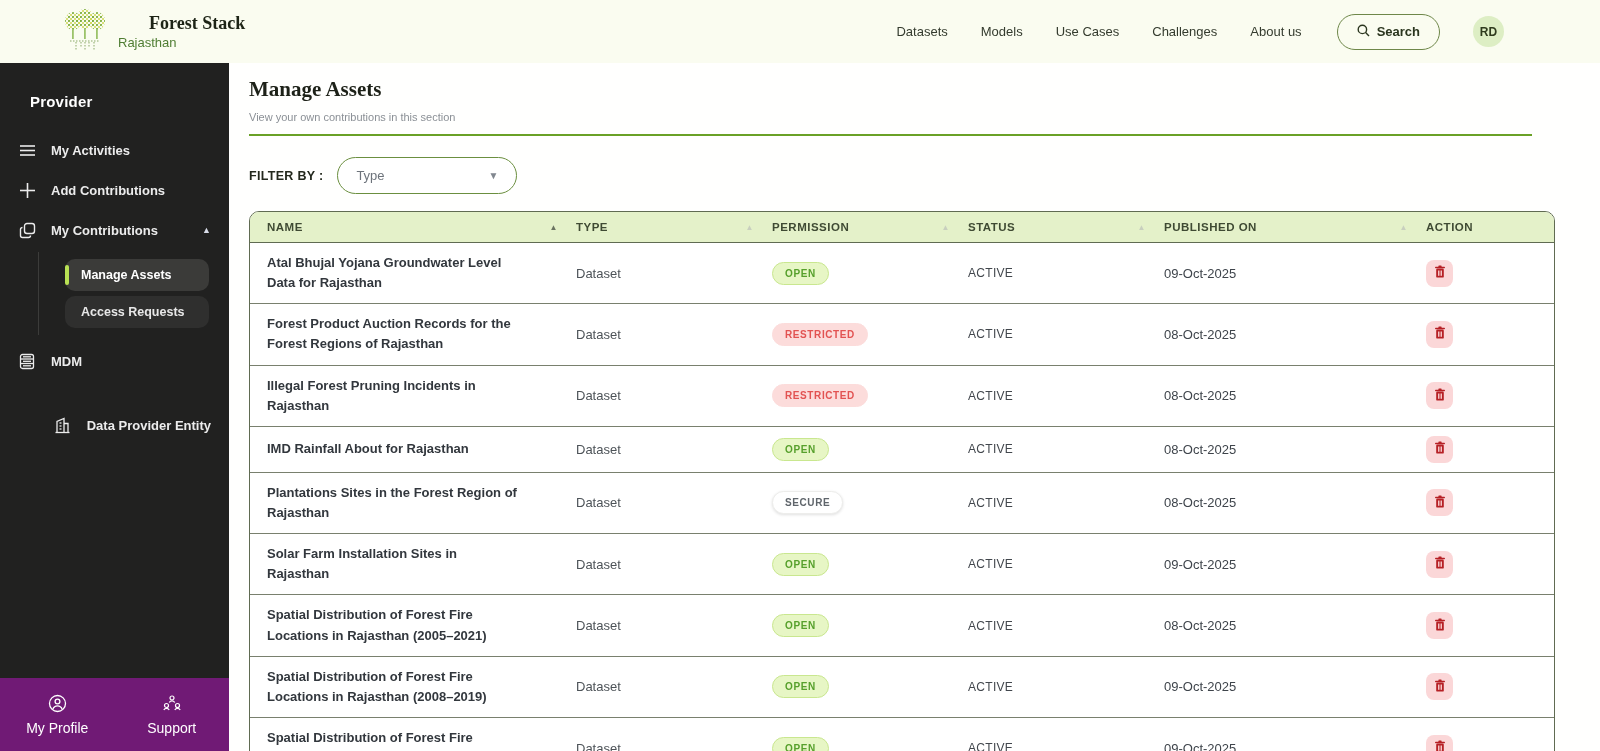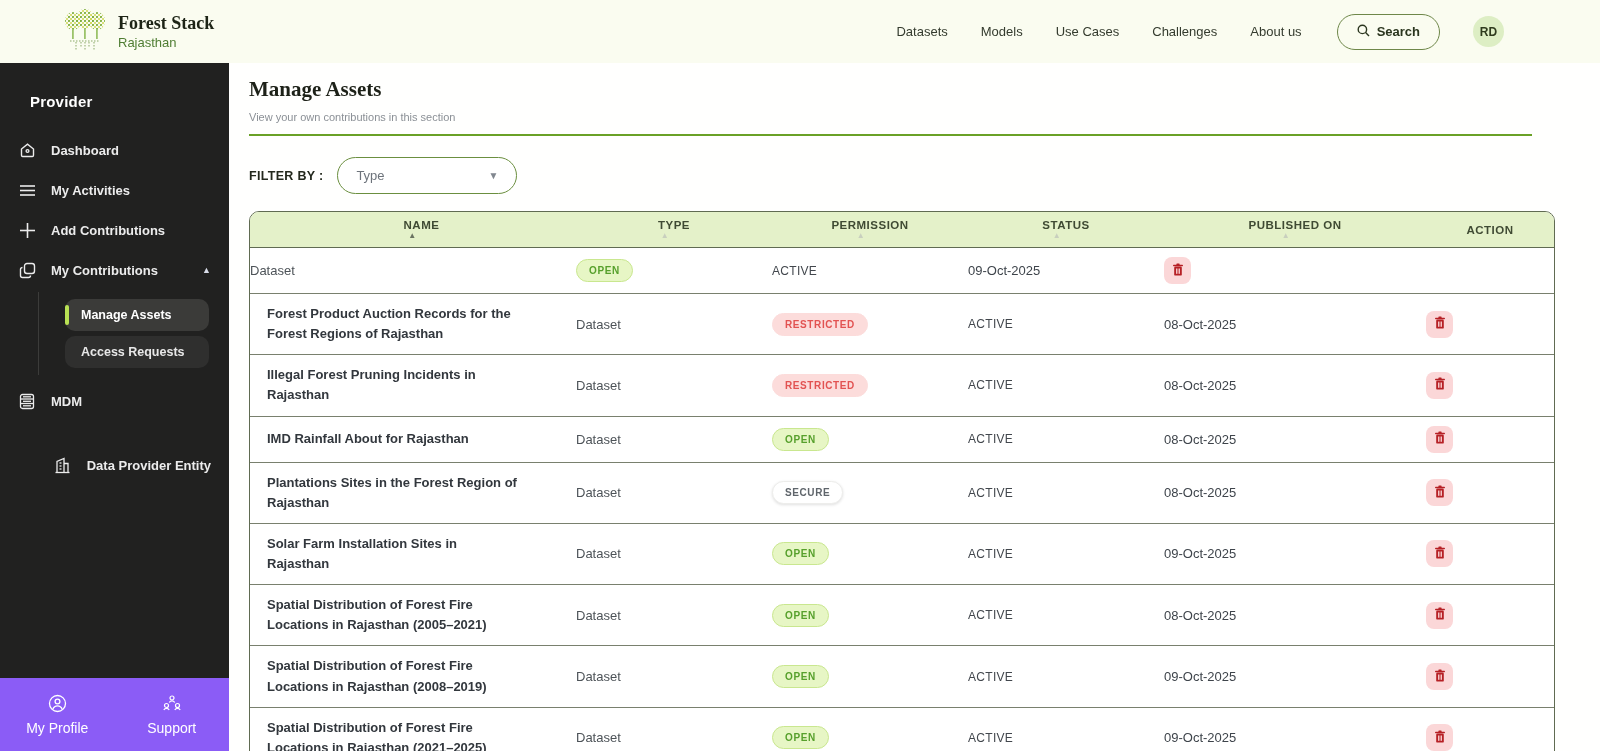--- a/index.html
+++ b/index.html
@@ -2,21 +2,21 @@
 <html><head>
 <meta charset="utf-8">
 <style>
   * { box-sizing: border-box; margin: 0; padding: 0; }
   html,body { width:1600px; height:751px; overflow:hidden; }
   body { font-family:"Liberation Sans", sans-serif; background:#ffffff; color:#2d3239; }
 
   
   .topbar { height:63px; background:#fafcf0; display:flex; align-items:center; padding:0 96px 0 64px; }
   .brand { display:flex; align-items:center; gap:12px; }
-  .brand-title { font-family:"Liberation Serif", serif; font-weight:bold; font-size:18px; color:#1d2416; line-height:1.15; }
+  .brand-title { font-family:"Liberation Serif", serif; font-weight:bold; font-size:18px; color:#1d2416; line-height:1.15;margin-left:31px; }
   .brand-sub { font-size:13px; color:#4f7d33; margin-top:1px; }
   .topnav { margin-left:auto; display:flex; align-items:center; gap:33px; }
   .topnav a { text-decoration:none; color:#343b2e; font-size:13px; font-weight:500; cursor:pointer; }
   .search-pill { display:flex; align-items:center; gap:7px; border:1px solid #6e8749; border-radius:999px; padding:9px 19px; font-size:13px; font-weight:600; color:#2b361f; background:transparent; cursor:pointer; margin-left:2px; }
   .avatar { width:31px; height:31px; border-radius:50%; background:#ddeec4; color:#2f3b1d; font-size:12px; font-weight:bold; display:flex; align-items:center; justify-content:center; cursor:pointer; }
 
   
   .shell { display:flex; height:688px; }
 
   
@@ -24,40 +24,40 @@
   .sb-heading { font-size:15px; font-weight:bold; color:#ffffff; padding:30px 18px 4px 30px; letter-spacing:.2px; }
   .sb-nav { margin-top:16px; }
   .sb-item { display:flex; align-items:center; gap:15px; padding:11px 18px; font-size:13px; font-weight:600; color:#ececec; cursor:pointer; }
   .sb-item .sb-ico { width:18px; height:18px; display:flex; align-items:center; justify-content:center; flex-shrink:0; }
   .sb-caret { margin-left:auto; font-size:9px; color:#d8dce8; }
   .sb-sub { margin:2px 0 6px 38px; border-left:1px solid #3c3c3a; padding:2px 0; }
   .sb-subitem { position:relative; background:#2f2f2e; color:#e8e8e8; border-radius:10px; padding:9px 14px 9px 16px; font-size:12.5px; font-weight:700; margin:5px 20px 5px 26px; cursor:pointer; }
   .sb-subitem.active { background:#3b3b39; color:#ffffff; }
   .sb-subitem.active::before { content:""; position:absolute; left:0px; top:6px; bottom:6px; width:4px; border-radius:4px; background:#b9e154; }
   .sb-item.spaced { margin-top:24px;justify-content:flex-end; }
-  .sb-footer { position:absolute; left:0; right:0; bottom:0; height:73px; background:#8b5cf6; display:flex; }
+  .sb-footer { position:absolute; left:0; right:0; bottom:0; height:73px; background:#701a75; display:flex; }
   .sb-footer-item { flex:1; display:flex; flex-direction:column; align-items:center; justify-content:center; gap:4px; color:#ffffff; font-size:14px; font-weight:500; cursor:pointer; }
 
   
   .main { flex:1; background:#fffffe; padding:14px 45px 0 20px; overflow:hidden; }
   .page-title { font-family:"Liberation Serif", serif; font-weight:bold; font-size:21px; color:#1d2118; }
   .page-sub { font-size:11px; color:#8b9096; margin-top:9px; }
   .green-rule { height:2px; background:#6aa127; border:none; margin-top:11px; width:calc(100% - 23px); }
 
   .filter-row { display:flex; align-items:center; margin-top:21px; gap:14px; }
   .filter-label { font-size:12.5px; font-weight:bold; color:#23281d; letter-spacing:.3px; }
   .filter-select { width:180px; height:37px; border:1px solid #6b8f3f; border-radius:999px; display:flex; align-items:center; justify-content:space-between; padding:0 18px; cursor:pointer; background:#fff; }
   .filter-select .val { font-size:13px; color:#6d737b; }
   .filter-select .caret { font-size:10px; color:#81878f; }
 
   
   .table { margin-top:17px; border:1.5px solid #606b52; border-radius:10px; overflow:hidden; background:#fff; }
   .trow { display:grid; grid-template-columns:326px 196px 196px 196px 262px 1fr; align-items:center; }
   .thead { background:#e4f1c9; min-height:31px; border-bottom:1px solid #606b52; }
-  .th { display:flex; align-items:center; justify-content:space-between; font-size:11.5px; font-weight:bold; color:#3f4a33; letter-spacing:.5px; padding:7px 0;flex-direction:column; }
+  .th { display:flex; align-items:center; justify-content:space-between; font-size:11.5px; font-weight:bold; color:#3f4a33; letter-spacing:.5px; padding:7px 0; }
   .th .arrow { font-size:8px; color:#c8cfbe; margin-right:18px; }
   .th .arrow.dark { color:#6a7361; }
   .cell { font-size:13px; color:#4d5358; }
   .cell.name { font-weight:600; color:#32373d; max-width:288px; padding:10px 16px 10px 17px; line-height:1.55; }
   .th:first-child { padding-left:17px; }
   .tbody .trow { border-bottom:1px solid #79806e; min-height:46px; }
   .tbody .trow:last-child { border-bottom:none; }
   .cell.status { font-size:12px; color:#42474d; letter-spacing:.3px; }
   .cell.date { color:#3e444b; }
   .badge { display:inline-block; padding:5px 12px; border-radius:999px; font-size:10px; font-weight:bold; letter-spacing:.6px; }
@@ -118,29 +118,20 @@
     <div class="avatar">RD</div>
   </nav>
 </header>
 
 <div class="shell">
 
   <aside class="sidebar">
     <div class="sb-heading">Provider</div>
     <nav class="sb-nav">
 
-      <div class="sb-item">
-        <span class="sb-ico">
-          <svg width="17" height="17" viewBox="0 0 17 17" fill="none" stroke="#ececec" stroke-width="1.4">
-            <path d="M2.5 7 8.5 2.2 14.5 7v6.3a1.2 1.2 0 0 1-1.2 1.2H3.7a1.2 1.2 0 0 1-1.2-1.2Z"></path>
-            <circle cx="8.5" cy="9" r="1.4"></circle>
-          </svg>
-        </span>
-        <span>Dashboard</span>
-      </div>
 
       <div class="sb-item">
         <span class="sb-ico">
           <svg width="17" height="13" viewBox="0 0 17 13" stroke="#ececec" stroke-width="1.6">
             <line x1="1" y1="2" x2="16" y2="2"></line>
               <line x1="1" y1="6.5" x2="16" y2="6.5"></line>
               <line x1="1" y1="11" x2="16" y2="11"></line>
           </svg>
         </span>
         <span>My Activities</span>
@@ -262,20 +253,21 @@
         <div class="th">
           <span>PUBLISHED ON</span>
           <span class="arrow">▲</span>
         </div>
         <div class="th">
           <span>ACTION</span>
         </div>
       </div>
       <div class="tbody">
   <div class="trow">
+    <div class="cell name">Atal Bhujal Yojana Groundwater Level Data for Rajasthan</div>
     <div class="cell">Dataset</div>
     <div class="cell"><span class="badge badge-open">OPEN</span></div>
     <div class="cell status">ACTIVE</div>
     <div class="cell date">09-Oct-2025</div>
     <div class="cell">
       <button class="del-btn">
         <span>
           <svg width="12" height="13" viewBox="0 0 12 13" fill="#b62025">
             <rect x="2.2" y="3.6" width="7.6" height="9" rx="1.2"></rect>
             <rect x="1" y="1.8" width="10" height="1.4" rx="0.7"></rect>

